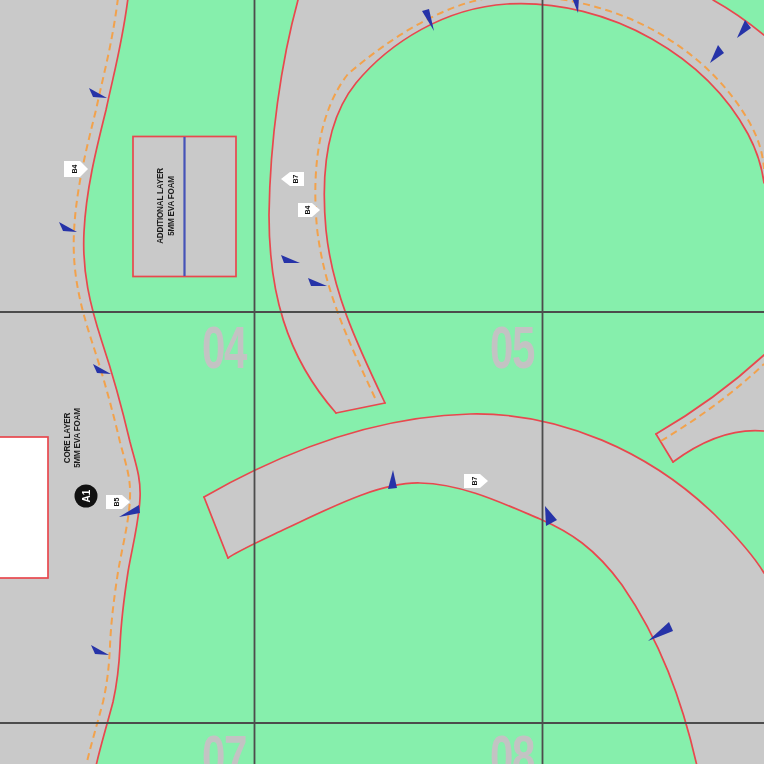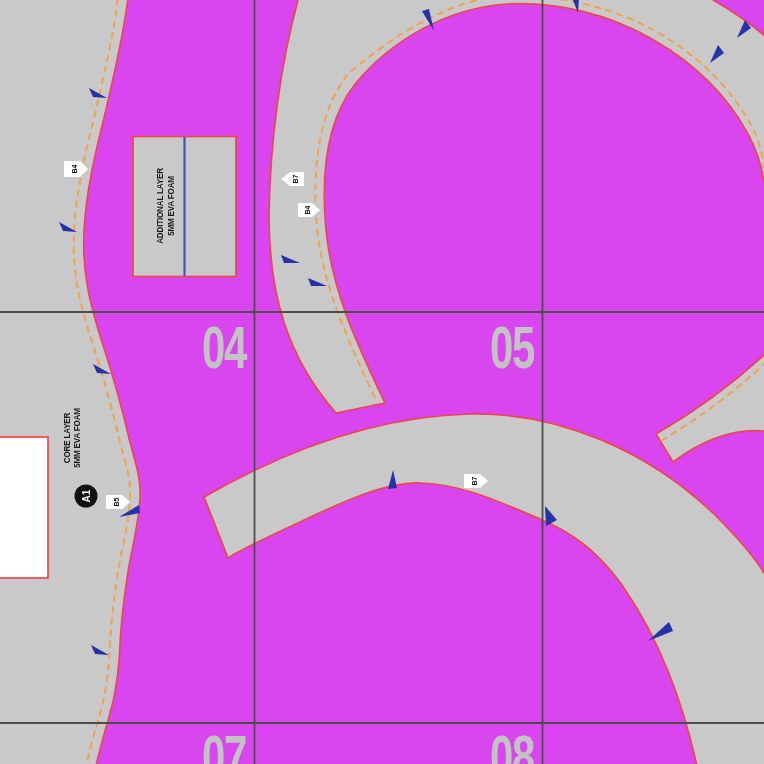--- a/index.html
+++ b/index.html
@@ -1,17 +1,17 @@
 <!DOCTYPE html>
 <html><head>
 <meta charset="utf-8">
 <style>
   html,body{margin:0;padding:0;background:#fff;}
   .page{
-    position:relative;width:764px;height:764px;overflow:hidden;background:#d946ef;
+    position:relative;width:764px;height:764px;overflow:hidden;background:#86efac;
     font-family:"Liberation Sans", sans-serif;
   }
   svg{display:block}
   .tile-num{
     font-family:"Liberation Sans", sans-serif;
     font-weight:700;font-size:60px;fill:#c3c3c3;letter-spacing:-2px;
   }
   .lbl{
     font-family:"Liberation Sans", sans-serif;
     font-weight:700;font-size:9.5px;fill:#1c1c1c;letter-spacing:-0.2px;

